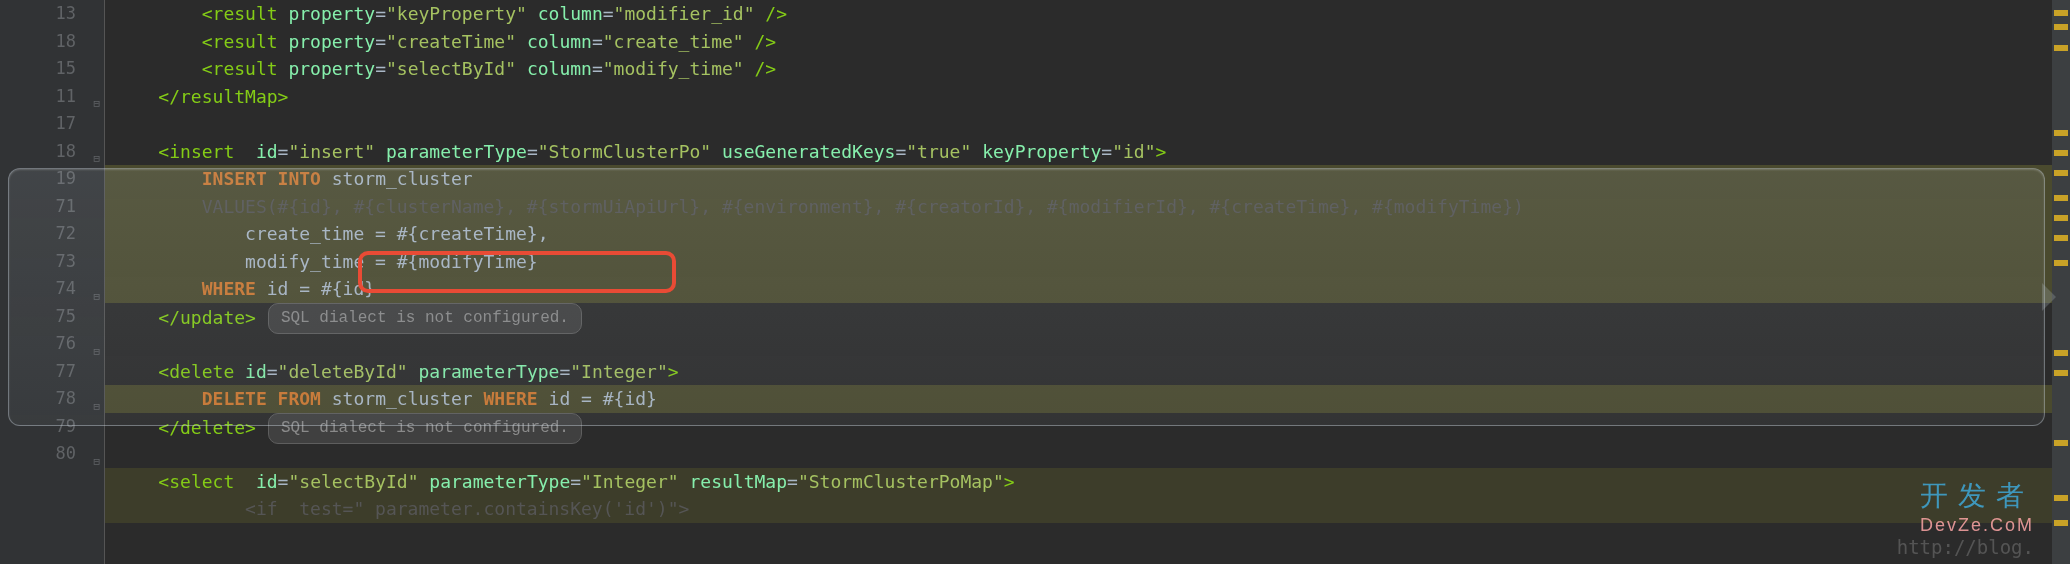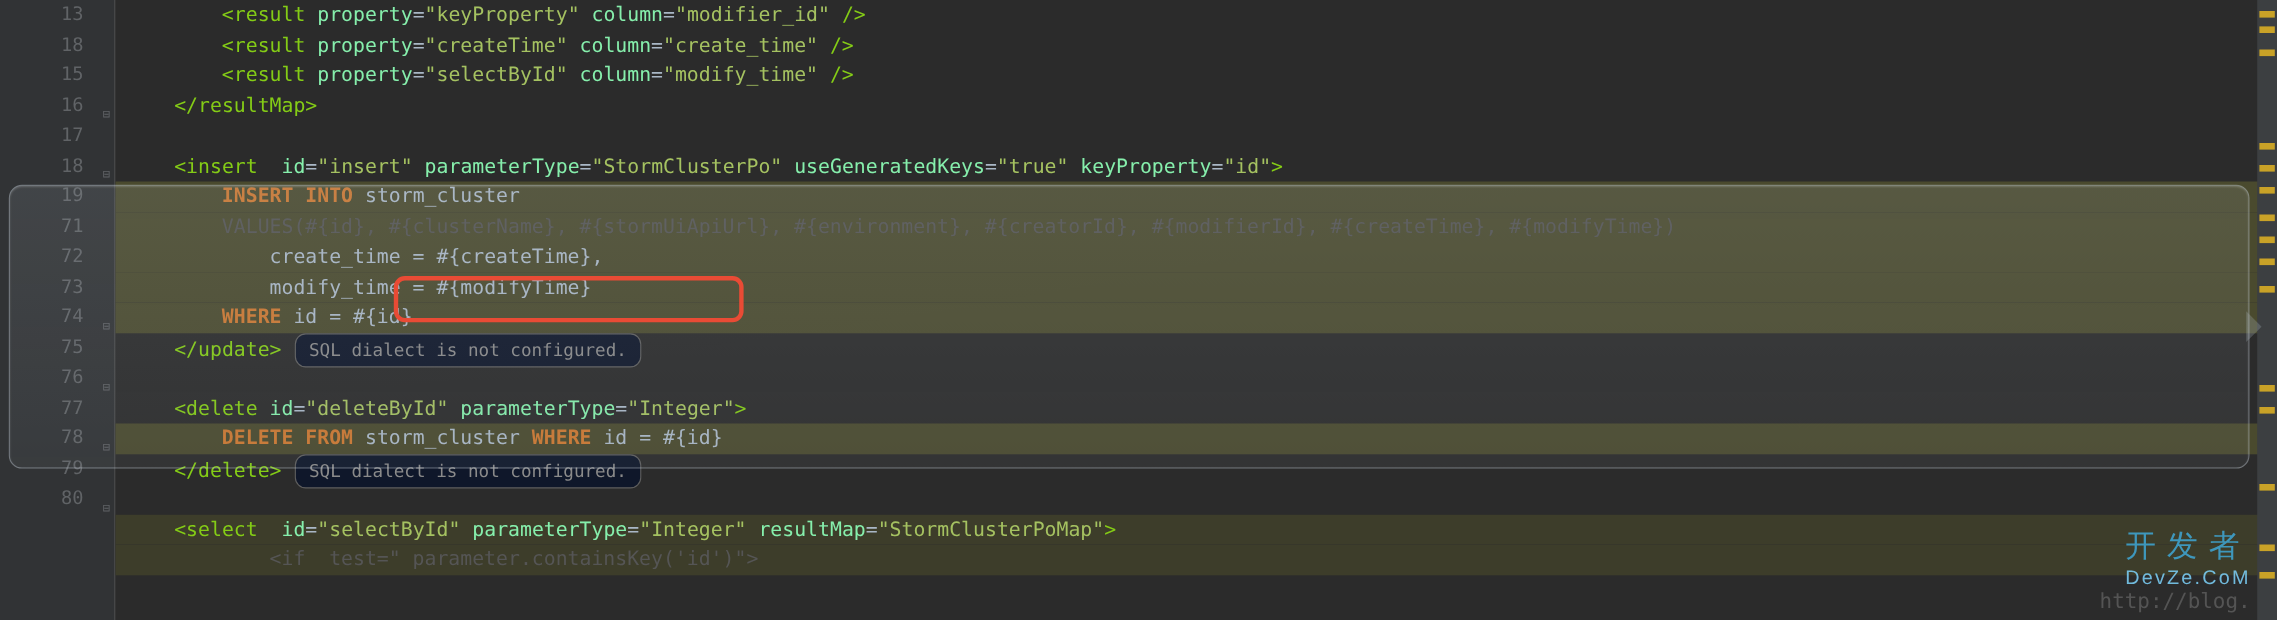--- a/index.html
+++ b/index.html
@@ -58,28 +58,29 @@
 .hl-bg-dark { background: #3d3d2a; }
 .tag { color: #84cc16; }
 .attr-name { color: #86efac; }
 .attr-val { color: #a5c261; }
 .kw { color: #cc7832; font-weight: bold; }
 .op { color: #a9b7c6; }
 .param { color: #a9b7c6; }
 .sql-text { color: #a9b7c6; }
 .hint-badge {
   display: inline-block;
-  background: #0f172a;
+  background: #404040;
   border: 1px solid #5e5e5e;
   border-radius: 10px;
   color: #8a8a8a;
   padding: 1px 12px;
   font-size: 16px;
   margin-left: 12px;
   vertical-align: middle;
+  font-family: Liberation Mono, monospace;
 }
 .red-box {
   position: absolute;
   border: 4px solid #e94b35;
   border-radius: 10px;
   left: 253px;
   top: 251px;
   width: 318px;
   height: 42px;
   z-index: 10;
@@ -118,58 +119,58 @@
 }
 .marker {
   position: absolute;
   right: 2px;
   width: 14px;
   height: 6px;
 }
 .marker.yellow { background: #c9a227; }
 .watermark {
   position: absolute;
-  right: 24px;
+  right: 36px;
   bottom: 6px;
   z-index: 20;
   text-align: right;
 }
 .wm-cn {
   font-family: sans-serif;
   font-size: 28px;
   color: #3fa7d6;
   opacity: 0.85;
   letter-spacing: 10px;
   font-weight: 300;
 }
 .wm-en {
   font-family: sans-serif;
   font-size: 18px;
-  color: #7dd3fc;
+  color: #fca5a5;
   opacity: 0.85;
   letter-spacing: 2px;
 }
 .wm-url {
   font-family: monospace;
   font-size: 19px;
   color: #666;
   opacity: 0.7;
 }
 .cut-line { color: #555; }
 </style>
 </head>
 <body>
 
 <div class="editor">
 
   <div class="gutter">
     <div class="line-number"><span>13</span></div>
     <div class="line-number"><span>18</span></div>
     <div class="line-number"><span>15</span></div>
-    <div class="line-number"><span>16</span><span class="fold-icon">⊟</span></div>
+    <div class="line-number"><span>11</span><span class="fold-icon">⊟</span></div>
     <div class="line-number"><span>17</span></div>
     <div class="line-number"><span>18</span><span class="fold-icon">⊟</span></div>
     <div class="line-number"><span>19</span></div>
     <div class="line-number"><span>71</span></div>
     <div class="line-number"><span>72</span></div>
     <div class="line-number"><span>73</span></div>
     <div class="line-number"><span>74</span><span class="fold-icon">⊟</span></div>
     <div class="line-number"><span>75</span></div>
     <div class="line-number"><span>76</span><span class="fold-icon">⊟</span></div>
     <div class="line-number"><span>77</span></div>

